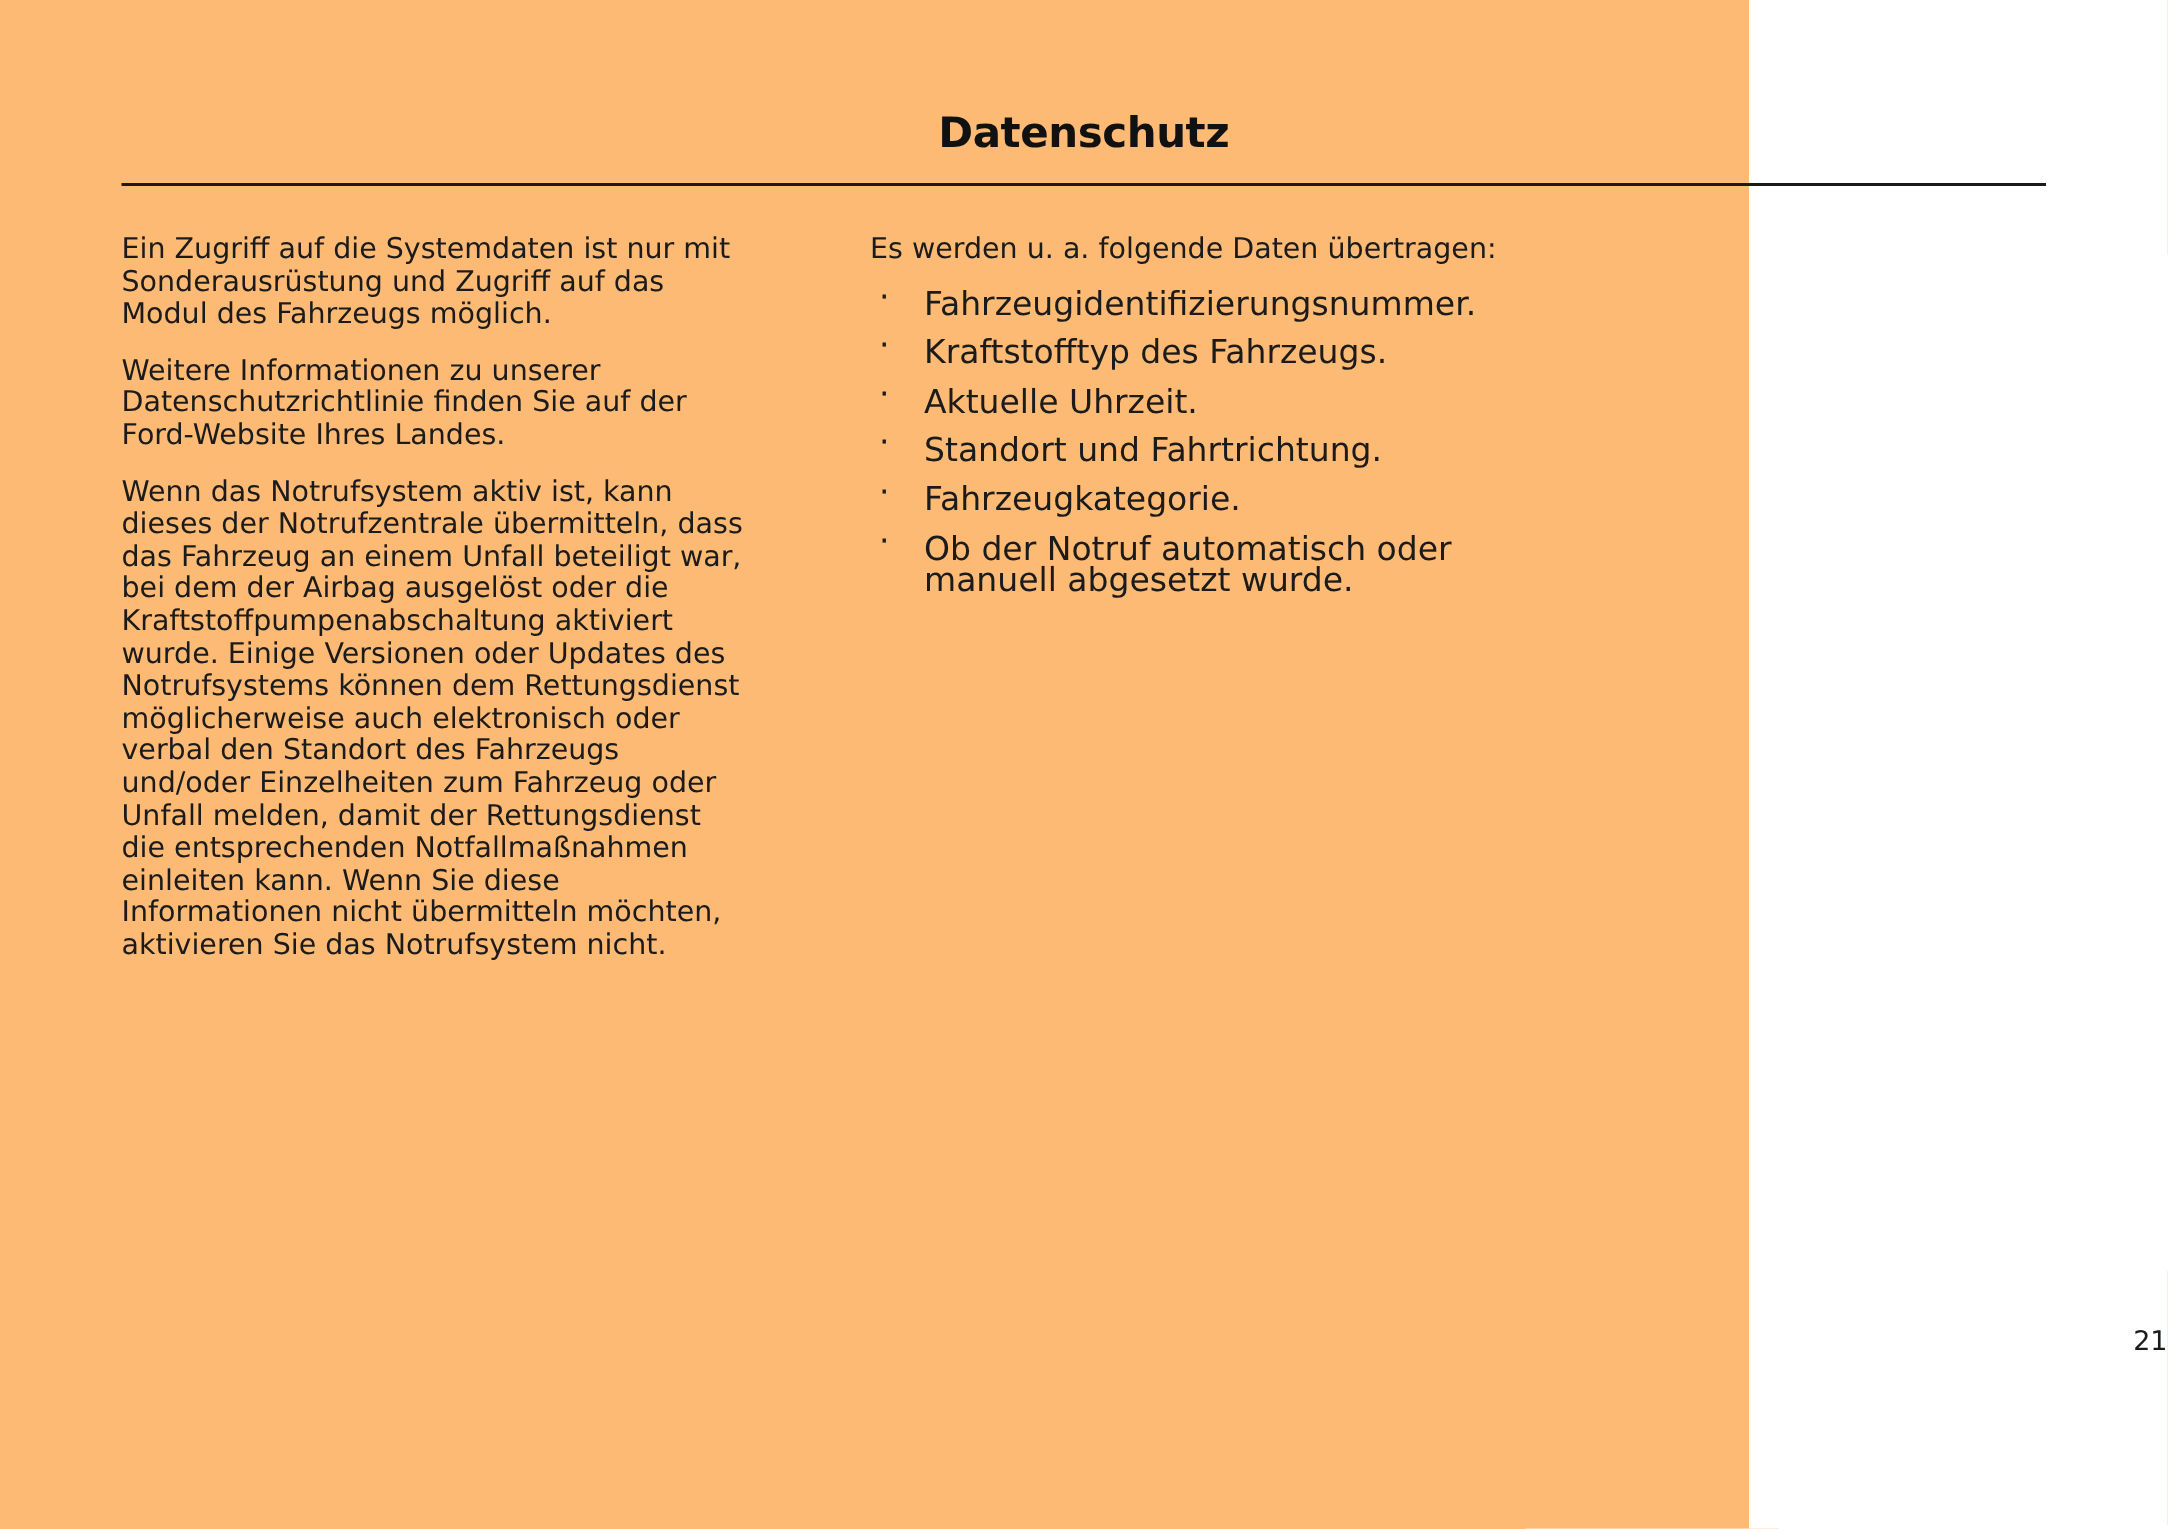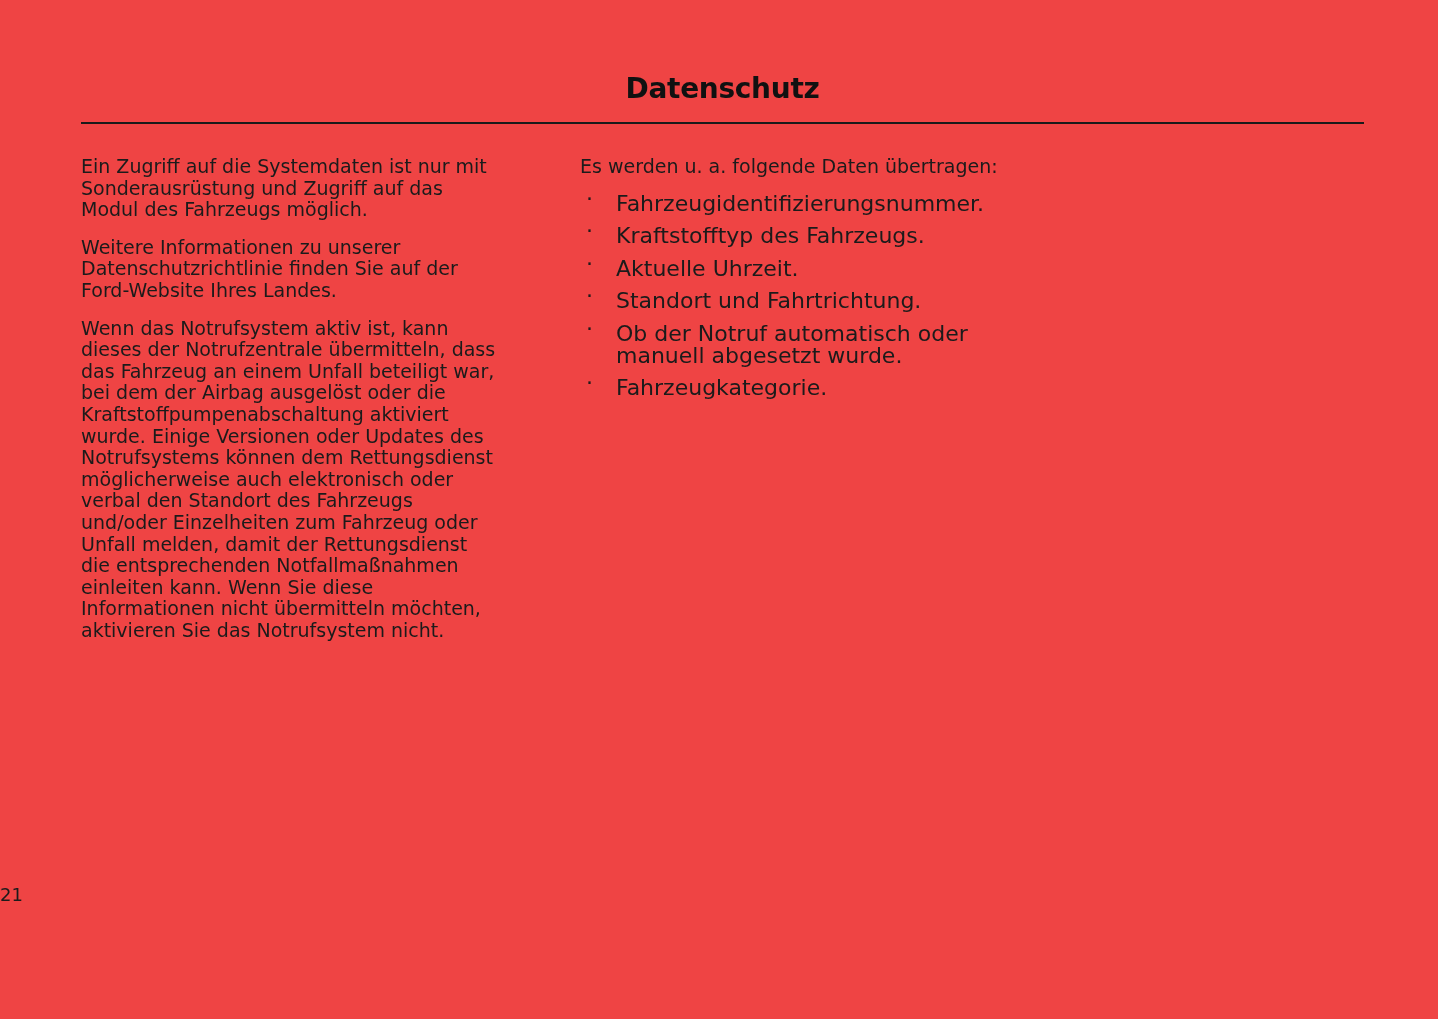--- a/index.html
+++ b/index.html
@@ -12,23 +12,23 @@
     height: 1019px;
     font-family: "DejaVu Sans", sans-serif;
     color: #000000;
     position: relative;
     overflow: hidden;
   }
   .page {
     position: absolute;
     left: 0;
     top: 0;
-    width: 1438px;
+    width: 1166px;
     height: 1019px;
-    background: #ef4444;
+    background: #fdba74;
   }
   .page-title {
     position: absolute;
     left: 0;
     top: 72px;
     width: 1445px;
     text-align: center;
     font-size: 28px;
     font-weight: bold;
     letter-spacing: -0.3px;
@@ -109,21 +109,21 @@
     top: -5px;
     font-size: 22px;
     line-height: 21.6px;
     color: #1b1b1b;
   }
   .page-number {
     position: absolute;
     left: 0;
     top: 884px;
     width: 1445px;
-    text-align: left;
+    text-align: right;
     font-size: 18px;
     color: #1b1b1b;
   }
 </style>
 </head>
 <body>
 
 <div class="page">
 
   <div class="page-title">Datenschutz</div>
@@ -141,22 +141,22 @@
     </div>
 
     <div class="col right">
       <p class="body tight">Es werden u. a. folgende Daten übertragen:</p>
 
       <ul class="bullets">
         <li>Fahrzeugidentifizierungsnummer.</li>
         <li>Kraftstofftyp des Fahrzeugs.</li>
         <li>Aktuelle Uhrzeit.</li>
         <li>Standort und Fahrtrichtung.</li>
+        <li>Fahrzeugkategorie.</li>
         <li>Ob der Notruf automatisch oder manuell abgesetzt wurde.</li>
-        <li>Fahrzeugkategorie.</li>
       </ul>
 
     </div>
 
   </div>
 
   <div class="page-number">21</div>
 
 </div>
 

